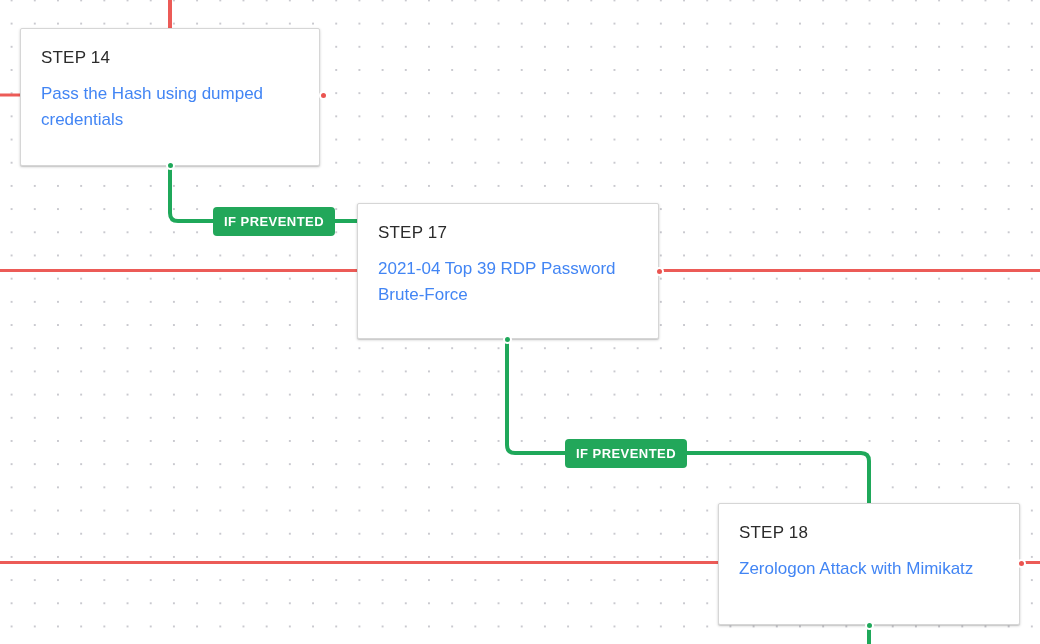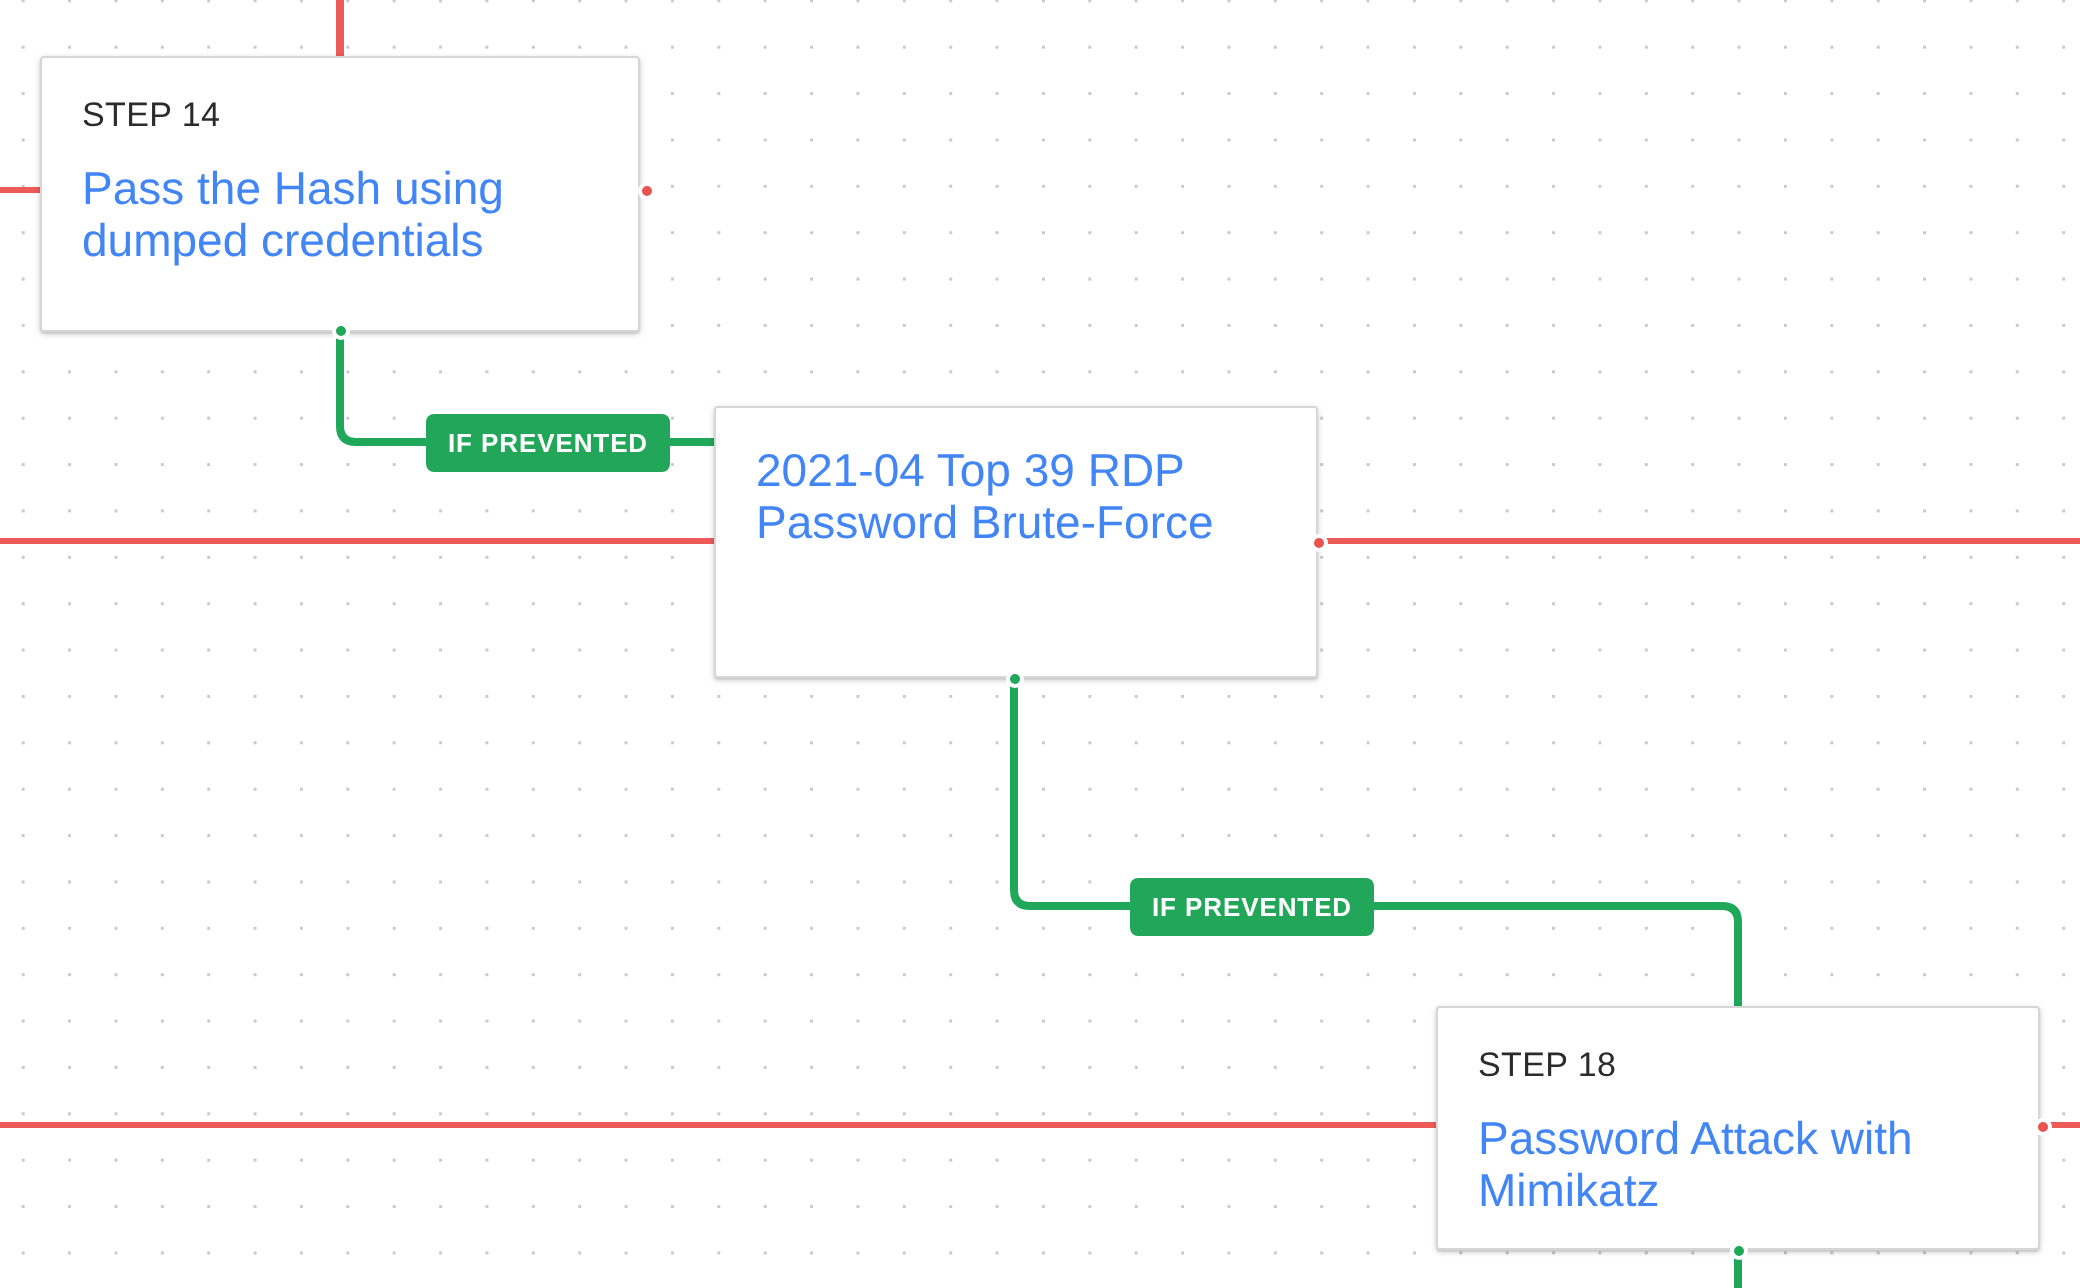--- a/index.html
+++ b/index.html
@@ -49,21 +49,21 @@
   .node-step {
     font-size: 17px;
     line-height: 22px;
     color: #2b2b2b;
     letter-spacing: 0.2px;
     margin-bottom: 12px;
     white-space: nowrap;
   }
 
   .node-title {
-    font-size: 23px;
+    font-size: 17px;
     line-height: 26px;
     color: #4285f4;
     cursor: pointer;
   }
 
   
   .port {
     position: absolute;
     width: 9px;
     height: 9px;
@@ -121,26 +121,27 @@
 
     <path d="M869,625 L869,644" stroke="#1fa85a" stroke-width="4" fill="none"></path>
   </svg>
 
   <div class="node" style="left:20px; top:28px; width:300px; height:138px;">
     <div class="node-step">STEP 14</div>
     <div class="node-title">Pass the Hash using dumped credentials</div>
   </div>
 
   <div class="node" style="left:357px; top:203px; width:302px; height:136px;">
+    <div class="node-step">STEP 17</div>
     <div class="node-title">2021-04 Top 39 RDP Password Brute-Force</div>
   </div>
 
   <div class="node" style="left:718px; top:503px; width:302px; height:122px;">
     <div class="node-step">STEP 18</div>
-    <div class="node-title">Password Attack with Mimikatz</div>
+    <div class="node-title">Zerologon Attack with Mimikatz</div>
   </div>
 
   <div class="edge-label" style="left:213px; top:207px;">IF PREVENTED</div>
 
   <div class="edge-label" style="left:565px; top:439px;">IF PREVENTED</div>
 
   <div class="port port-green" style="left:165.5px; top:160.5px;"></div>
   <div class="port port-red" style="left:318.5px; top:90.5px;"></div>
 
   <div class="port port-green" style="left:502.5px; top:334.5px;"></div>

